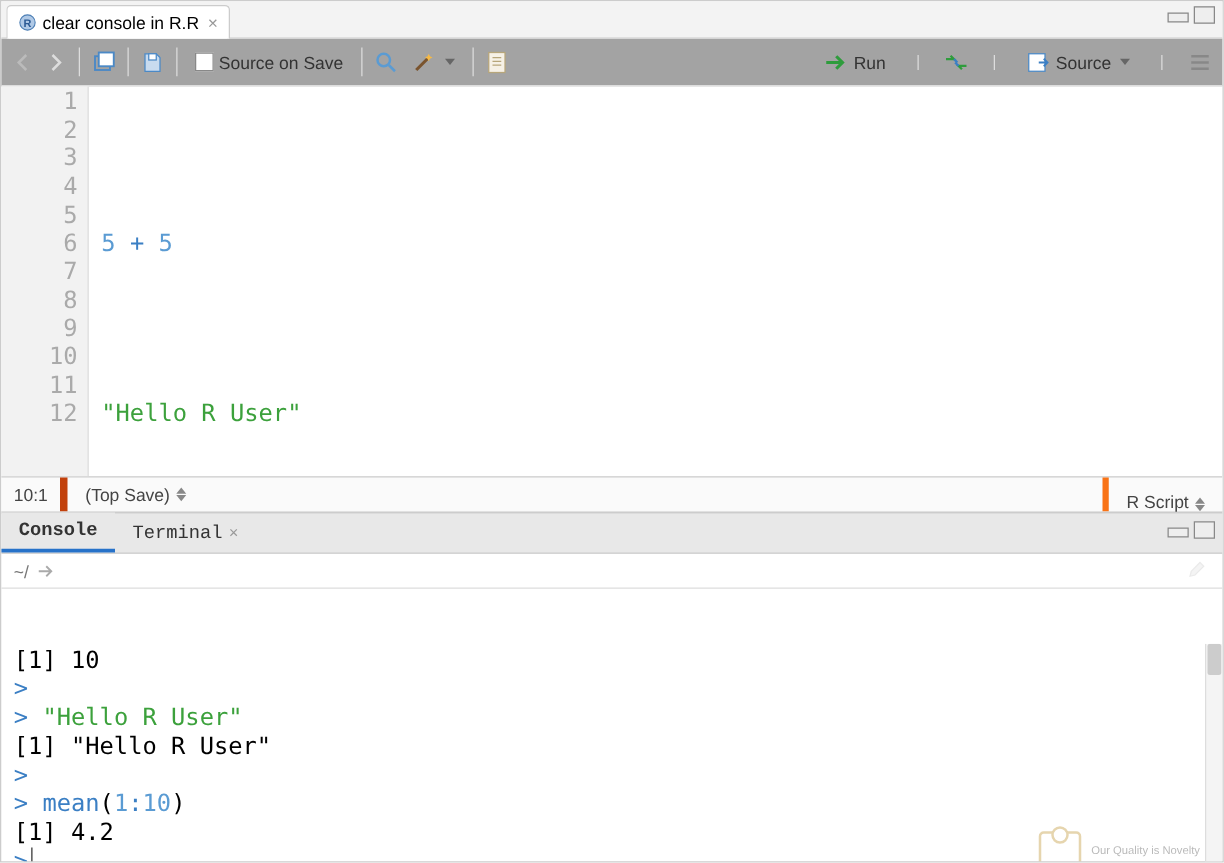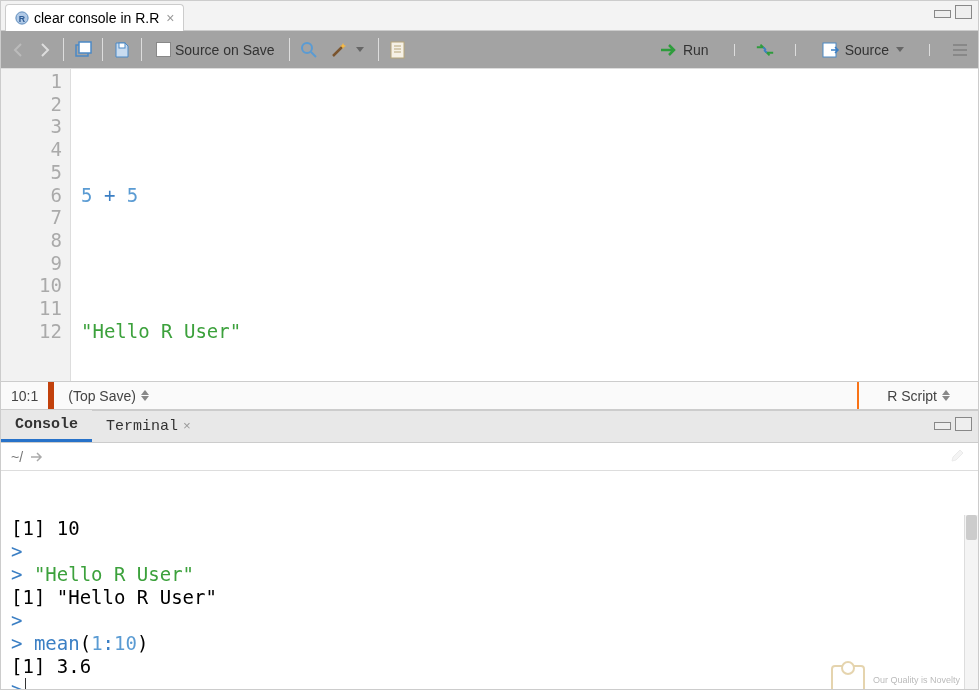--- a/index.html
+++ b/index.html
@@ -33,21 +33,21 @@
 .code { flex: 1; padding-left: 10px; padding-top: 1px; white-space: pre; color: #333; }
 .code div { min-height: 22.7px; }
 .tok-num { color: #5a9bd3; }
 .tok-op { color: #3b7fc4; }
 .tok-str { color: #3ca13c; }
 
 
 .status-bar { height: 28px; display: flex; align-items: center; border-top: 1px solid #ccc; font-size: 14px; color: #444; background: #fafafa; }
 .status-left { padding: 0 10px; border-right: 6px solid #c2410c; height: 100%; display: flex; align-items: center; }
 .status-mid { padding: 0 14px; flex: 1; display: flex; align-items: center; gap: 5px; }
-.status-right { padding: 0 28px; border-left: 2px solid #f97316; height: 100%; display: flex; align-items: center; gap: 5px; }
+.status-right { padding: 0 14px; border-left: 5px solid #f97316; height: 100%; display: flex; align-items: flex-end; gap: 5px; }
 .ss-caret { width: 0; height: 0; border-left: 4px solid transparent; border-right: 4px solid transparent; border-top: 5px solid #888; }
 .ss-caret-up { border-top: none; border-bottom: 5px solid #888; }
 
 
 .console-pane { flex: 1; display: flex; flex-direction: column; }
 .console-tabs { height: 32px; background: #e8e8e8; border-bottom: 1px solid #ccc; display: flex; align-items: flex-end; position: relative; }
 .ctab { padding: 6px 14px; font-size: 15px; color: #333; cursor: pointer; height: 32px; display: flex; align-items: center; font-family: Liberation Mono, monospace; }
 .ctab.active { font-weight: 700; border-bottom: 3px solid #2772c9; background: #e8e8e8; }
 .ctab .close { color: #999; margin-left: 5px; font-size: 13px; }
 
@@ -272,21 +272,21 @@
     </span>
   </div>
 
   <div class="console-out">
     <div>[1] 10</div>
     <div><span class="prompt">&gt;</span></div>
     <div><span class="prompt">&gt;</span> <span class="cstr">"Hello R User"</span></div>
     <div>[1] "Hello R User"</div>
     <div><span class="prompt">&gt;</span></div>
     <div><span class="prompt">&gt;</span> <span class="cfunc">mean</span><span>(</span><span class="cnum">1</span><span class="cfunc">:</span><span class="cnum">10</span><span>)</span></div>
-    <div>[1] 3.6</div>
+    <div>[1] 4.2</div>
     <div><span class="prompt">&gt;</span><span class="cursor-blink">&nbsp;</span></div>
 
     <div class="cscroll">
       <div class="cscroll-thumb"></div>
     </div>
 
     <div class="watermark">
       <div class="wicon"></div>
       <div class="wtxt">
         <span class="wsub">Our Quality is Novelty</span>

